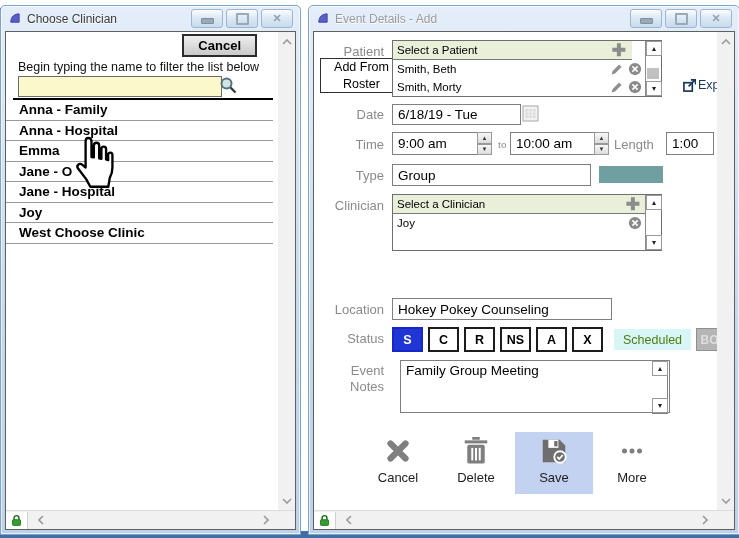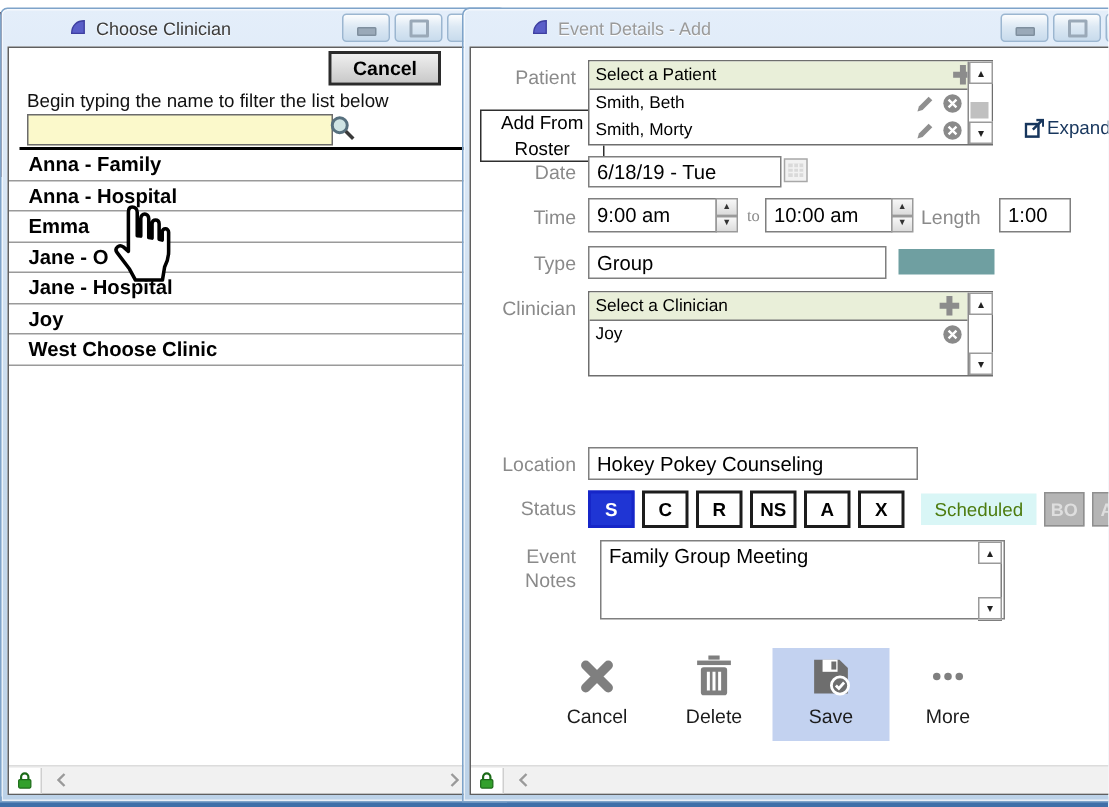--- a/index.html
+++ b/index.html
@@ -1,21 +1,21 @@
 <!DOCTYPE html>
 <html><head>
 <meta charset="utf-8">
 <style>
   html,body{margin:0;padding:0;background:#fff;}
   #screen{position:relative;width:739px;height:538px;overflow:hidden;
     font-family:"Liberation Sans",sans-serif;background:#fff;}
   
   .window{position:absolute;border:1px solid #7ea3c9;border-radius:5px 5px 0 0;
     background:linear-gradient(#e4eefa,#c5d9ec 60%,#bcd2e8);
-    box-shadow:inset 0 0 0 1px rgba(255,255,255,.65);padding-left:37px;}
+    box-shadow:inset 0 0 0 1px rgba(255,255,255,.65);}
   .titlebar{height:25px;display:flex;align-items:center;padding:0 7px;gap:6px;}
   .apptri{width:13px;height:13px;flex:0 0 13px;}
   .title{font-size:12px;color:#3a3a3a;text-shadow:0 1px 0 #fff;white-space:nowrap;}
   .win-inactive .title{color:#9a9a9a;}
   .winbtns{margin-left:auto;display:flex;}
   .winbtn{width:30px;height:17px;margin-left:3px;border:1px solid #9bb6d0;border-radius:3px;
     background:linear-gradient(#fcfdfe,#dde9f4 45%,#c8dbec);
     display:flex;align-items:center;justify-content:center;color:#8a9cae;}
   .glyph-min{width:11px;height:4px;background:#9aa9b8;border:1px solid #7f8f9e;border-radius:1px;margin-top:5px;}
   .glyph-max{width:9px;height:8px;border:2px solid #9aa9b8;border-radius:1px;}
@@ -188,24 +188,24 @@
           </span>
         <span class="winbtn">
             <span class="glyph-x">✕</span>
           </span>
       </span>
     </div>
     <div class="window-body">
 
       <div class="flabel" style="left:0;top:12px;width:70px;">Patient</div>
 
-      <div class="roster-btn" style="left:6px;top:41px;width:69px;height:33px;padding:0 6px;">Add From Roster</div>
+      <div class="roster-btn" style="left:6px;top:26px;width:69px;height:33px;padding:0 6px;">Add From Roster</div>
 
       <div class="pickbox" style="left:78px;top:8px;width:268px;height:55px;">
-        <div class="pick-head" style="margin-right:6px;">
+        <div class="pick-head" style="margin-right:29px;">
           <span>Select a Patient</span>
           <span class="grow"></span>
             <span class="plus">✚</span>
         </div>
         <div class="pick-row" style="margin-right:15px;">
           <span>Smith, Beth</span>
           <span class="grow"></span>
           <svg width="13" height="13" viewBox="0 0 16 16" style="margin-right:5px;">
             <path d="M2 14 l1.2-4.2 8-8 L14.2 4.8 l-8 8 z" fill="#8f8f8f"></path>
             </svg>

